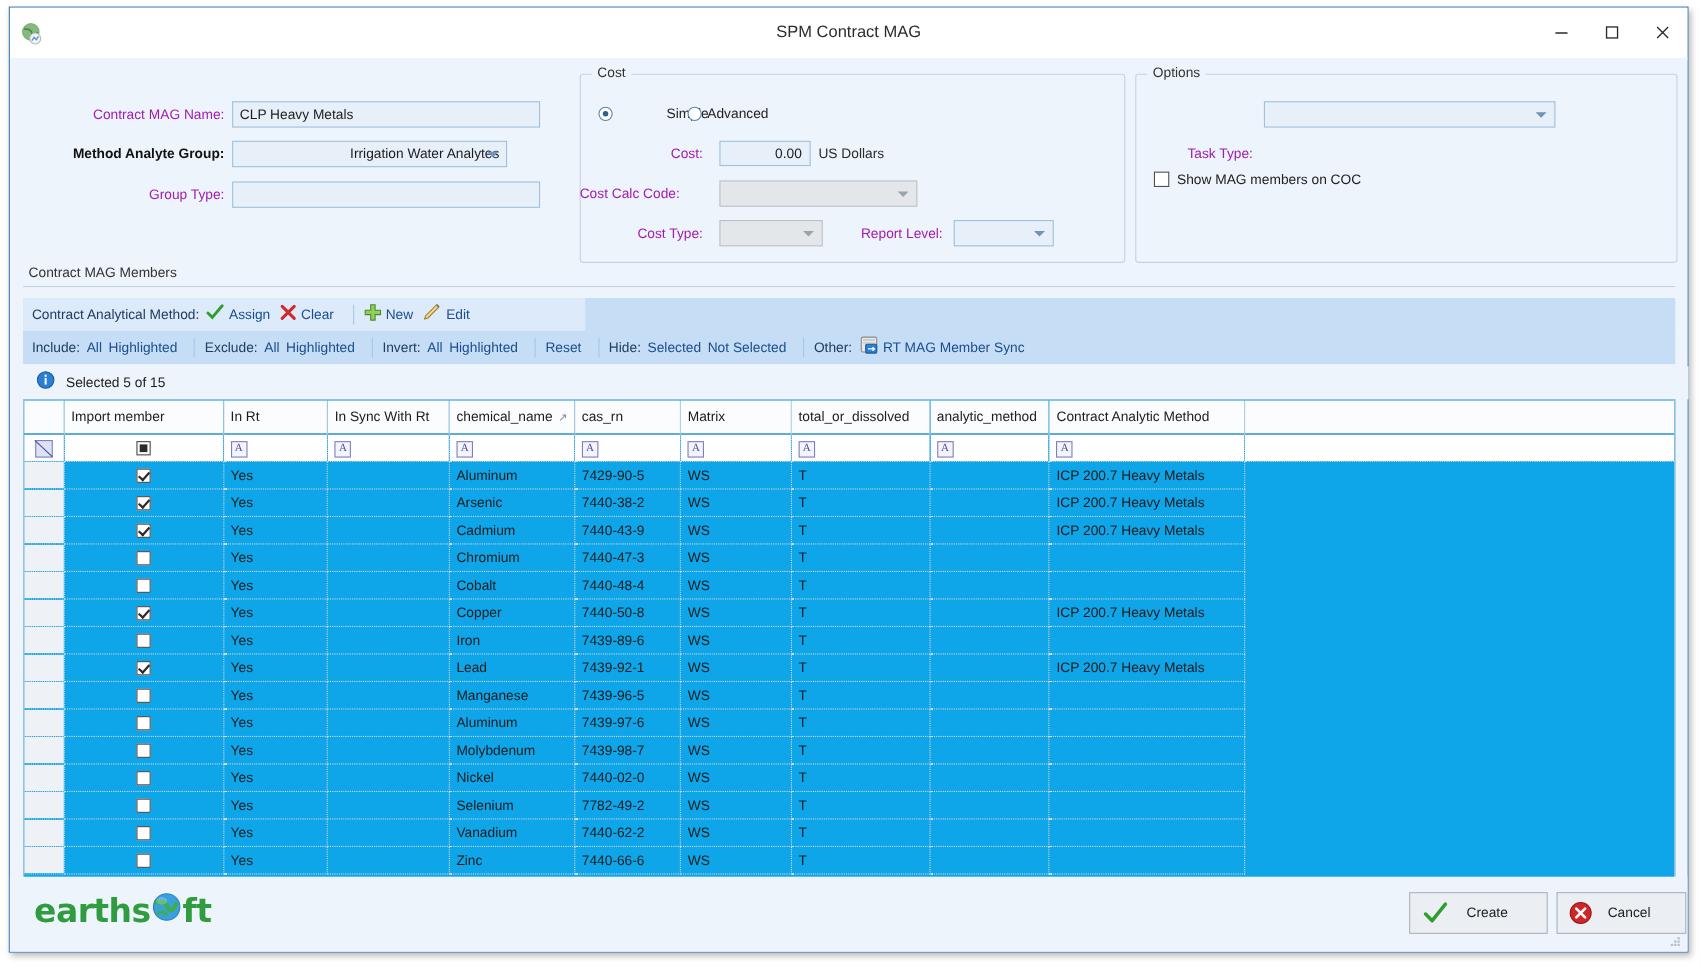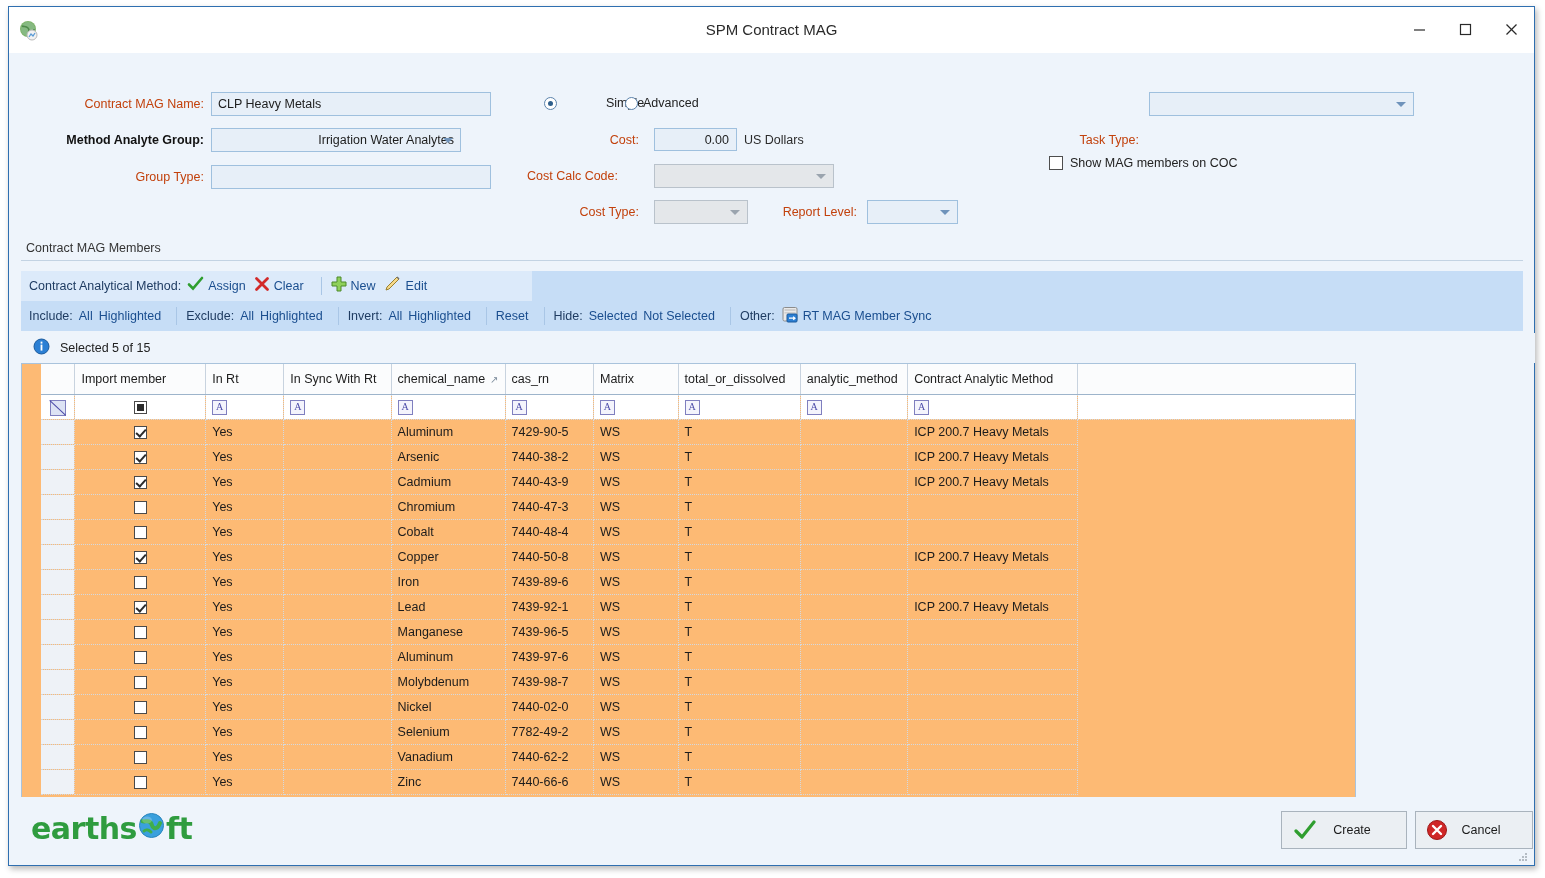--- a/index.html
+++ b/index.html
@@ -18,21 +18,21 @@
     font-size:15px;color:#2a2a2a;cursor:default;}
 
   
   #body{position:absolute;left:0;top:46px;right:0;bottom:0;background:#eef4fb;}
 
   
   .group{position:absolute;border:1px solid #c3d3e3;border-radius:3px;background:transparent;}
   .group > .glegend{position:absolute;top:-9px;left:10px;background:#eef4fb;padding:0 5px;
      font-size:12.5px;color:#333;}
 
-  .lbl{position:absolute;font-size:12.5px;color:#c2410c;text-align:right;}
+  .lbl{position:absolute;font-size:12.5px;color:#a21caf;text-align:right;}
   .lbl.b{font-weight:bold;color:#111;}
 
   .tbox{position:absolute;background:#e7eff8;border:1px solid #9fc0de;box-sizing:border-box;
     font-size:12.5px;color:#1d1d1d;padding:2px 6px;display:flex;align-items:center;}
   .tbox.num{justify-content:flex-end;padding-right:7px;}
   .combo{position:absolute;background:#e7eff8;border:1px solid #9fc0de;box-sizing:border-box;
     font-size:12.5px;color:#1d1d1d;padding:2px 6px;display:flex;align-items:center;}
   .combo.disabled{background:#e4e7ea;border-color:#b9c2cb;}
   .combo .arw{position:absolute;right:7px;top:50%;margin-top:-2px;width:0;height:0;
     border-left:5px solid transparent;border-right:5px solid transparent;border-top:5px solid #6f93bb;}
@@ -58,22 +58,22 @@
   .tblink{font-size:12.5px;color:#1a4e8f;margin-right:6px;white-space:nowrap;cursor:default;}
   .vsep{width:1px;height:18px;background:#a9c6e6;margin:0 9px;}
   .icn{display:inline-block;margin-right:4px;}
 
   
   #infobar{position:absolute;left:12px;top:280px;width:1502px;height:30px;background:#eef4fb;
     display:flex;align-items:center;padding-left:12px;}
   #infobar .itxt{font-size:12.5px;color:#222;margin-left:10px;}
 
   
-  #grid{position:absolute;left:12px;top:310px;width:1335px;height:447px;background:#fdba74;
-    border:1px solid #a9c3dc;box-sizing:border-box;overflow:hidden;padding-left:19px;}
+  #grid{position:absolute;left:12px;top:310px;width:1502px;height:447px;background:#0ea5e9;
+    border:1px solid #a9c3dc;box-sizing:border-box;overflow:hidden;}
   table.g{border-collapse:collapse;table-layout:fixed;font-size:12.5px;color:#1c1c1c;}
   table.g th{background:#fbfcfd;border-right:1px solid #c8d3df;border-bottom:1px solid #9db4cb;
     font-weight:normal;text-align:left;padding:4px 6px;height:22px;font-size:12.5px;color:#1c1c1c;
     white-space:nowrap;overflow:hidden;}
   table.g td{border-right:1px dotted #d3d9e0;border-bottom:1px dotted #d3d9e0;padding:2px 6px;
     height:20px;white-space:nowrap;overflow:hidden;}
   .rowhdr{background:#eef2f7;border-right:1px solid #9db4cb;width:24px;padding:0;}
   .filterrow td{background:#ffffff;border-bottom:1px dotted #c9cfd6;height:21px;}
   .fa{display:inline-block;width:13px;height:13px;border:1px solid #7f7fbf;color:#4a4aa8;
     font-size:10px;line-height:11px;text-align:center;background:#f4f4fc;font-family:"Liberation Serif",serif;}
@@ -143,20 +143,23 @@
 
     <div class="lbl b" style="left:14px;top:80px;width:181px;">Method Analyte Group:</div>
     <div class="combo" style="left:202px;top:75px;width:250px;height:24px;justify-content:flex-end;">
       <span>Irrigation Water Analytes</span>
       <span class="arw"></span>
     </div>
 
     <div class="lbl" style="left:20px;top:117px;width:175px;">Group Type:</div>
     <div class="tbox" style="left:202px;top:112px;width:280px;height:24px;"></div>
 
+    <div class="group" style="left:518px;top:14px;width:494px;height:170px;">
+      <span class="glegend">Cost</span>
+    </div>
     <div class="radio on" style="left:535px;top:43px;gap:44px;">
       <span class="dot"></span>
       <span>Simple</span>
     </div>
     <div class="radio" style="left:616px;top:43px;">
       <span class="dot"></span>
       <span>Advanced</span>
     </div>
 
     <div class="lbl" style="left:520px;top:80px;width:110px;">Cost:</div>
@@ -173,20 +176,23 @@
     <div class="combo disabled" style="left:645px;top:147px;width:94px;height:24px;">
       <span></span>
       <span class="arw"></span>
     </div>
     <div class="lbl" style="left:748px;top:152px;width:100px;">Report Level:</div>
     <div class="combo" style="left:858px;top:147px;width:91px;height:24px;">
       <span></span>
       <span class="arw"></span>
     </div>
 
+    <div class="group" style="left:1023px;top:14px;width:491px;height:170px;">
+      <span class="glegend">Options</span>
+    </div>
     <div class="lbl" style="left:1000px;top:44px;width:130px;margin-top:36px;">Task Type:</div>
     <div class="combo" style="left:1140px;top:39px;width:265px;height:24px;">
       <span></span>
       <span class="arw"></span>
     </div>
     <div class="chk" style="left:1040px;top:80px;">
       <span class="box"></span>
       <span>Show MAG members on COC</span>
     </div>
 

